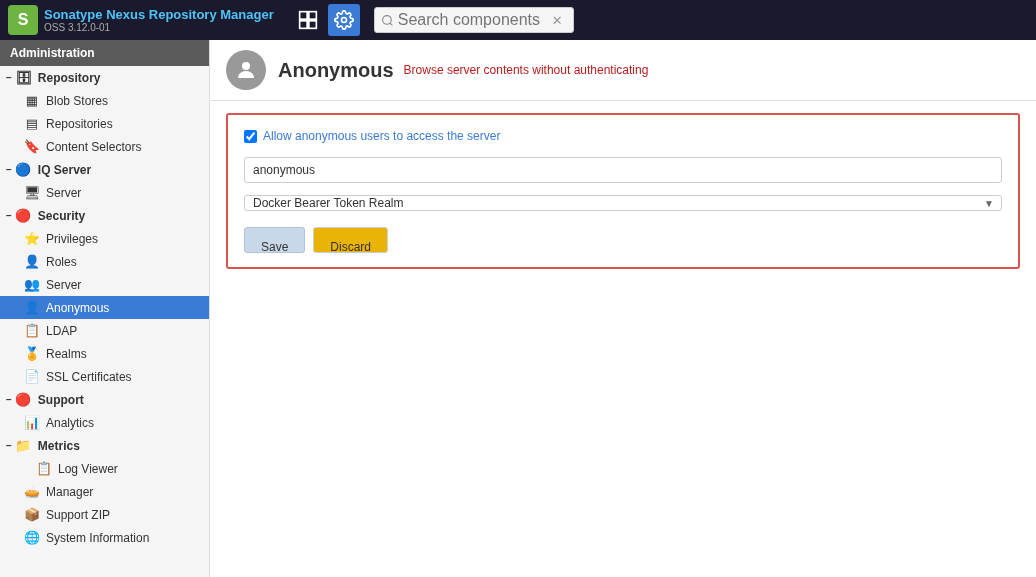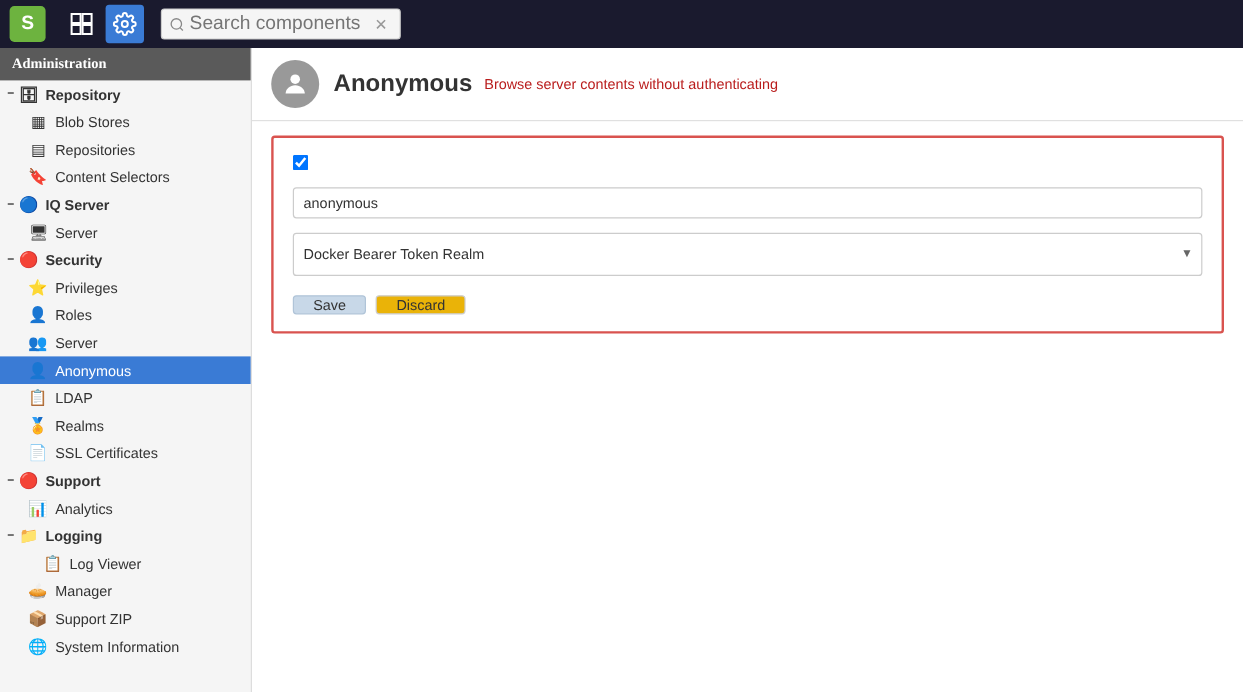--- a/index.html
+++ b/index.html
@@ -67,21 +67,20 @@
       border-right: 1px solid #ddd;
       overflow-y: auto;
       flex-shrink: 0;
     }
     .sidebar-header {
       background: #5a5a5a;
       color: white;
       font-size: 12px;
       font-weight: bold;
       padding: 6px 10px;
-      font-family: Liberation Serif, serif;
     }
     .sidebar-item {
       display: flex;
       align-items: center;
       padding: 4px 8px 4px 12px;
       cursor: pointer;
       color: #333;
       font-size: 12px;
       user-select: none;
     }
@@ -146,21 +145,21 @@
       border: 1px solid #ccc;
       border-radius: 3px;
       padding: 0 8px;
       font-size: 12px;
       color: #333;
       outline: none;
       background: #fff;
     }
     .form-select {
       width: 100%;
-      height: 36px;
+      height: 16px;
       border: 1px solid #ccc;
       border-radius: 3px;
       padding: 0 8px;
       font-size: 12px;
       color: #333;
       background: #fff;
       appearance: none;
       cursor: pointer;
     }
     .select-wrapper { position: relative; }
@@ -172,21 +171,21 @@
       transform: translateY(-50%);
       font-size: 10px;
       color: #666;
       pointer-events: none;
     }
 
     
     .btn-row { margin-top: 16px; display: flex; gap: 8px; }
     .btn {
       height: 16px;
-      padding: 0 16px;
+      padding: 12px 16px;
       border-radius: 3px;
       font-size: 12px;
       cursor: pointer;
       border: 1px solid;
     }
     .btn-primary {
       background: #c8d8e8;
       border-color: #b0c4d8;
       color: #333;
     }
@@ -199,20 +198,26 @@
     
     ::-webkit-scrollbar { width: 6px; }
     ::-webkit-scrollbar-track { background: #f1f1f1; }
     ::-webkit-scrollbar-thumb { background: #bbb; border-radius: 3px; }
   </style>
 </head>
 <body>
 
 <div class="topbar">
   <div class="topbar-logo">S</div>
+  <div class="topbar-title-wrap">
+    <div class="topbar-title">
+      <span>Sonatype </span><span style="color:#4fc3f7">N</span><span>exus Repository Manager</span>
+    </div>
+    <span class="topbar-version">OSS 3.12.0-01</span>
+  </div>
   <div class="topbar-icons">
     <div class="topbar-icon-btn" title="Browse">
       <svg width="20" height="20" viewBox="0 0 24 24" fill="none" stroke="white" stroke-width="2">
         <rect x="2" y="2" width="9" height="9"></rect>
           <rect x="13" y="2" width="9" height="9"></rect>
         <rect x="2" y="13" width="9" height="9"></rect>
           <rect x="13" y="13" width="9" height="9"></rect>
       </svg>
     </div>
     <div class="topbar-icon-btn active" title="Administration">
@@ -304,21 +309,21 @@
       <span class="icon">🔴</span>
       <span>Support</span>
     </div>
     <div class="sidebar-item indent1">
       <span class="icon">📊</span>
       <span>Analytics</span>
     </div>
     <div class="sidebar-item indent1 section-header" style="font-weight:bold;">
       <span class="expand">−</span>
       <span class="icon">📁</span>
-      <span>Logging</span>
+      <span>Metrics</span>
     </div>
     <div class="sidebar-item indent2">
       <span class="icon">📋</span>
       <span>Log Viewer</span>
     </div>
     <div class="sidebar-item indent1">
       <span class="icon">🥧</span>
       <span>Manager</span>
     </div>
     <div class="sidebar-item indent1">
@@ -339,20 +344,21 @@
           <path d="M4 20c0-4 3.6-7 8-7s8 3 8 7"></path>
         </svg>
       </div>
       <div class="page-header-title">Anonymous</div>
       <div class="page-header-desc">Browse server contents without authenticating</div>
     </div>
 
     <div class="form-panel">
       <div class="checkbox-row">
         <input type="checkbox" id="allow-anon" checked="" style="">
+        <label for="allow-anon">Allow anonymous users to access the server</label>
       </div>
 
       <div class="form-group">
         <input type="text" class="form-input" value="anonymous" style="">
       </div>
 
       <div class="form-group">
         <div class="select-wrapper">
           <select class="form-select">
             <option>Docker Bearer Token Realm</option>

